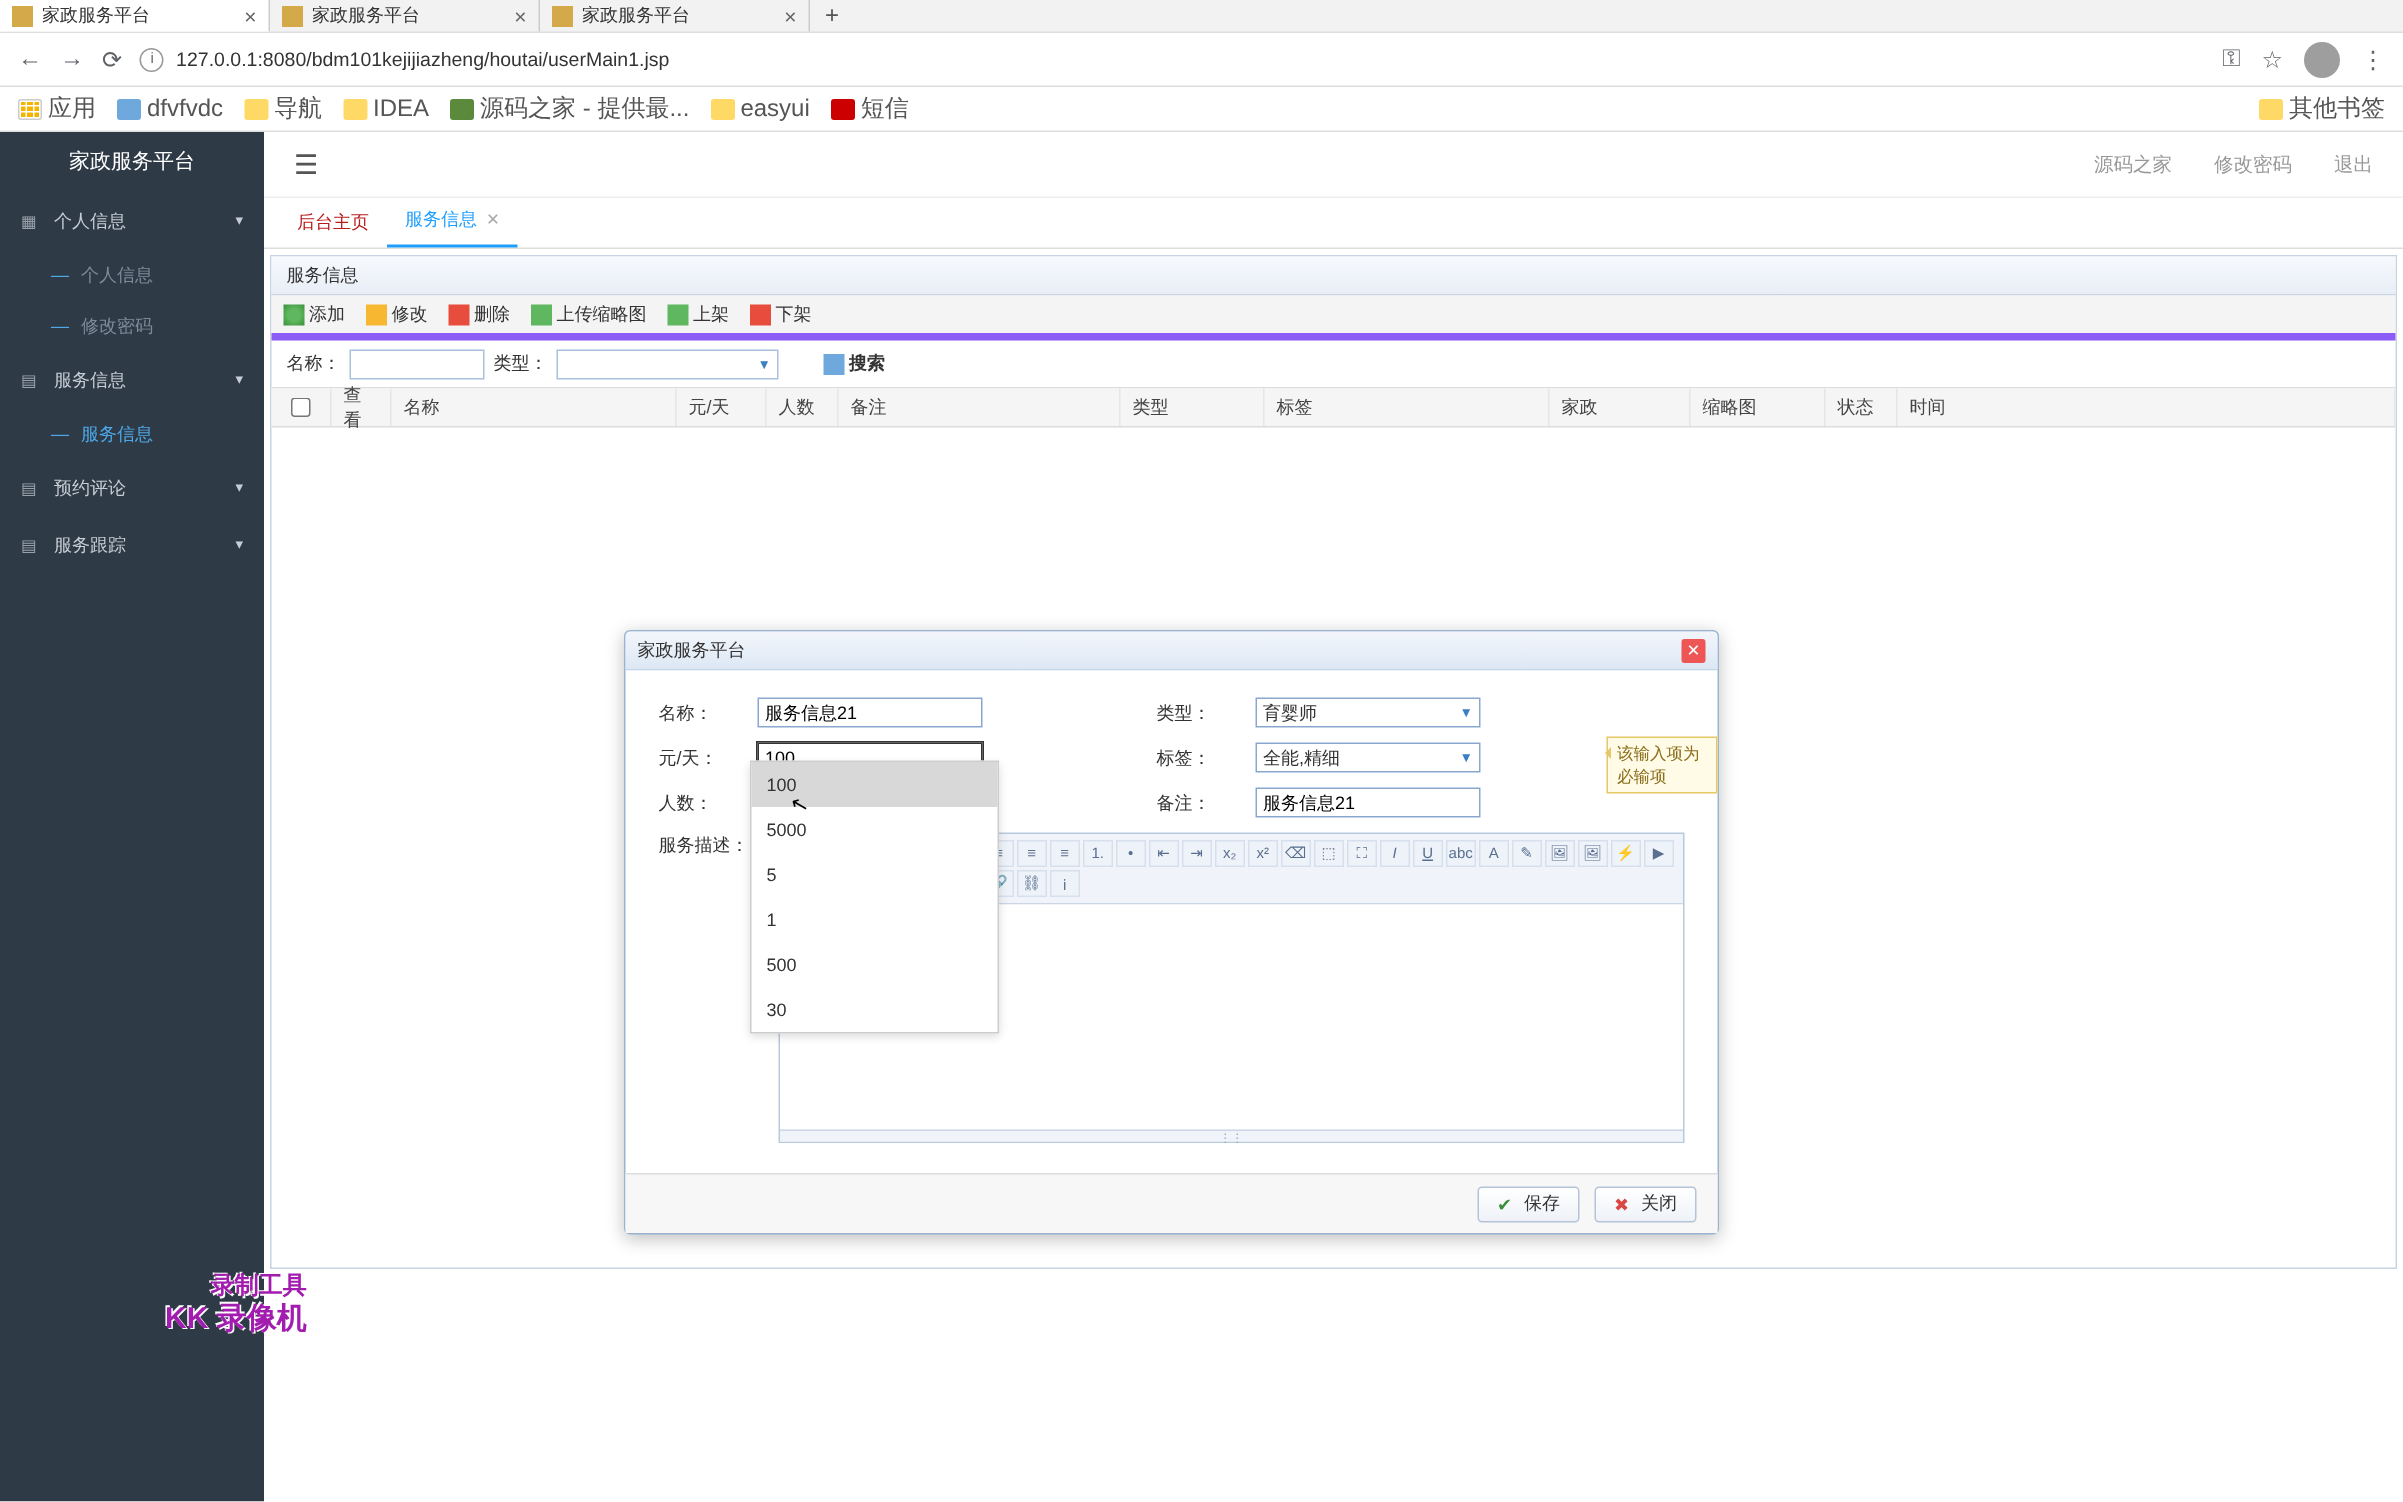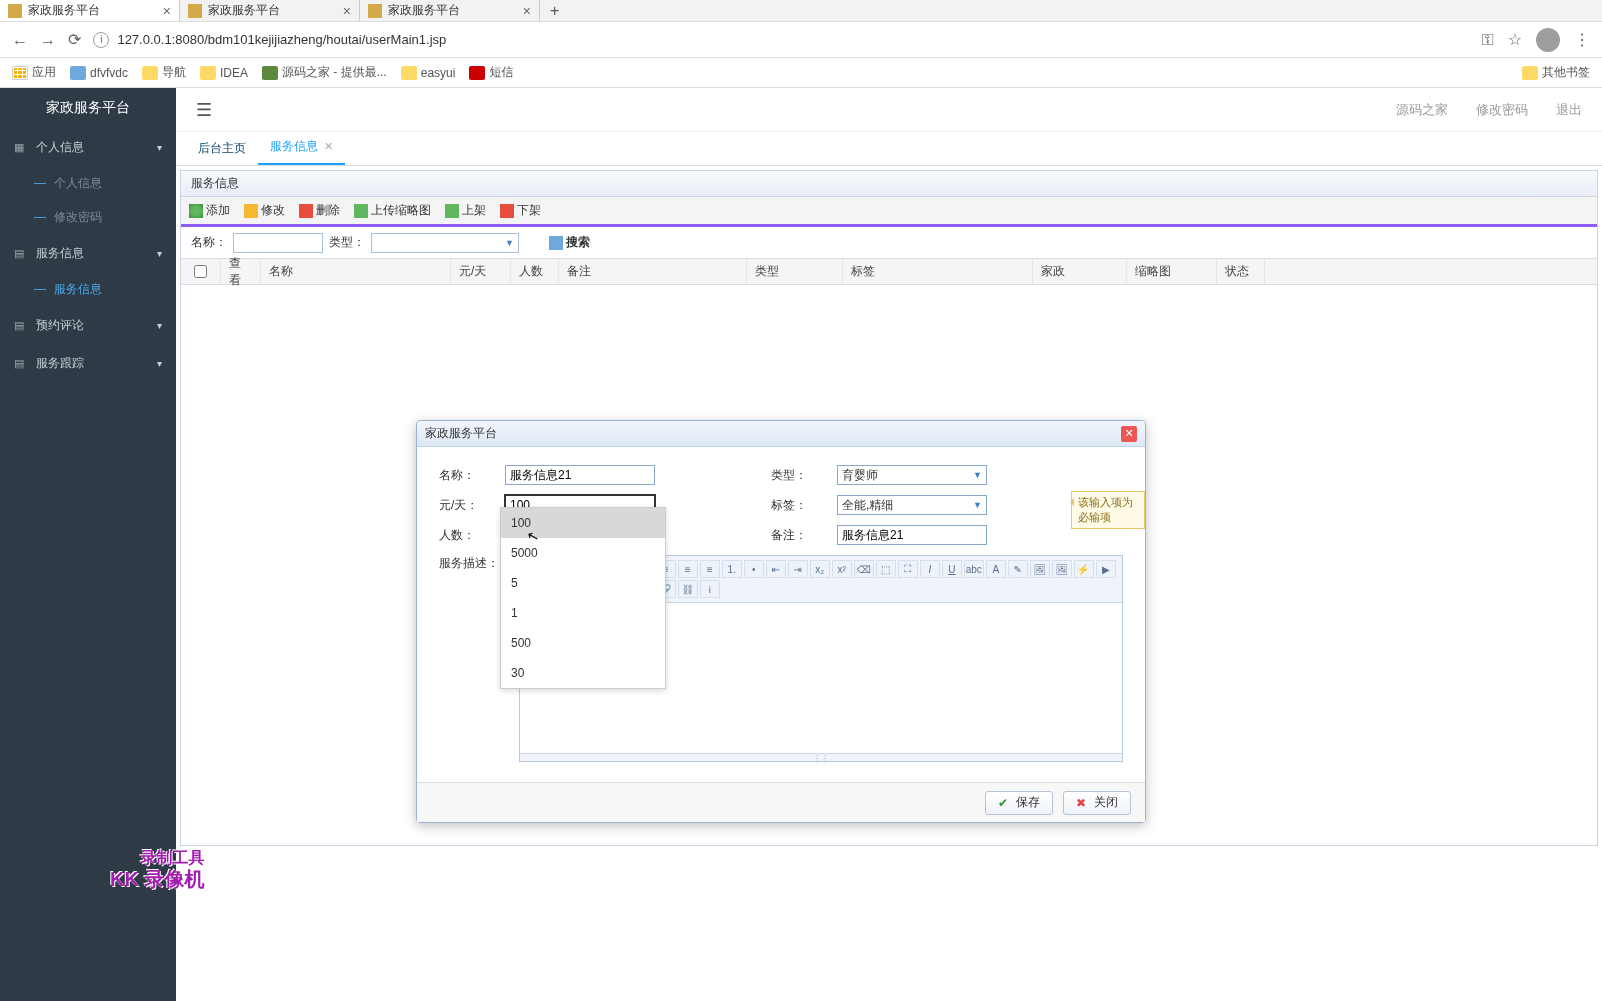--- a/index.html
+++ b/index.html
@@ -13,21 +13,21 @@
 .tab-close { color: #666; font-size: 14px; cursor: pointer; margin-left: auto; }
 .new-tab { padding: 0 10px; color: #555; font-size: 16px; display:flex; align-items:center; }
 
 .addr-bar { height: 36px; display: flex; align-items: center; padding: 0 12px; gap: 12px; border-bottom: 1px solid #ddd; }
 .nav-btn { color: #5f6368; font-size: 16px; cursor: pointer; }
 .url-box { flex: 1; display: flex; align-items: center; gap: 8px; font-size: 13px; color: #333; }
 .url-info { width: 16px; height: 16px; border: 1px solid #999; border-radius: 50%; display: flex; align-items:center; justify-content:center; font-size:10px; color:#666;}
 .addr-icons { display: flex; gap: 14px; align-items: center; color: #5f6368; font-size:16px; }
 .avatar-circle { width: 24px; height: 24px; border-radius: 50%; background: #9e9e9e; }
 
-.bookmarks { height: 30px; display: flex; align-items: center; padding: 0 12px; gap: 14px; border-bottom: 1px solid #ddd; font-size: 12px; color: #555; }
+.bookmarks { height: 30px; display: flex; align-items: center; padding: 0 12px; gap: 14px; border-bottom: 1px solid #ddd; font-size: 16px; color: #555; }
 .bm-item { display: flex; align-items: center; gap: 4px; }
 .bm-icon { width: 16px; height: 14px; background: #ffd966; border-radius:2px; display:inline-block; }
 .bm-icon.green { background:#5b8a3c; }
 .bm-icon.blue { background:#6fa8dc;}
 .bm-icon.red { background:#cc0000;}
 .bm-icon.apps { background:#fff; border:1px solid #ccc; display:grid; grid-template-columns:repeat(3,1fr); grid-template-rows:repeat(3,1fr); gap:1px; padding:1px;}
 .bm-icon.apps span{background:#f4b400;}
 .bm-spacer { flex:1; }
 
 
@@ -40,27 +40,27 @@
 .side-item { height: 34px; display:flex; align-items:center; padding-left:34px; color:#7f8a99; cursor:pointer; gap:8px;}
 .side-item .dash { color:#4fa8e8; }
 .side-item.active { color:#4fa8e8; }
 
 .main { flex:1; display:flex; flex-direction:column; }
 .topbar { height:44px; display:flex; align-items:center; padding:0 20px; border-bottom:1px solid #eee;}
 .hamburger { font-size:18px; color:#555; cursor:pointer;}
 .top-links { margin-left:auto; display:flex; gap:28px; color:#999; font-size:13px;}
 
 .tabs { height:34px; display:flex; align-items:flex-end; padding:0 10px; border-bottom:1px solid #ddd;}
-.tab { padding:8px 12px; font-size:12px; color:#0c4a6e; cursor:pointer; display:flex; gap:6px; align-items:center;}
+.tab { padding:8px 12px; font-size:12px; color:#b91c1c; cursor:pointer; display:flex; gap:6px; align-items:center;}
 .tab.active { color:#1e9fff; border-bottom:2px solid #1e9fff;}
 .tab-x { color:#aaa; font-size:11px;}
 
 .panel { margin:4px; border:1px solid #c9d4e2; }
 .panel-head { background:linear-gradient(#f7f9fc,#e8eef7); height:26px; display:flex; align-items:center; padding:0 10px; font-size:12px; border-bottom:1px solid #c9d4e2;}
-.toolbar { height:30px; display:flex; align-items:center; padding:0 8px; gap:14px; background:#f4f4f4; border-bottom:3px solid #8b5cf6; font-size:12px;}
+.toolbar { height:30px; display:flex; align-items:center; padding:0 8px; gap:14px; background:#f4f4f4; border-bottom:5px solid #8b5cf6; font-size:12px;}
 .tb-btn { display:flex; align-items:center; gap:3px; cursor:pointer; color:#333;}
 .tb-icon { width:14px; height:14px; display:inline-block;}
 .ic-add{background:radial-gradient(#5fb85f 40%,#3a8f3a);} 
 .ic-edit{background:#f7b731;}
 .ic-del{background:#e74c3c;}
 .ic-up{background:#5fb85f;}
 .ic-on{background:#5fb85f;}
 .ic-off{background:#e74c3c;}
 .ic-search{background:#6fa8dc;}
 
@@ -313,20 +313,21 @@
         <div class="col-view">查看</div>
         <div class="col-name">名称</div>
         <div class="col-price">元/天</div>
         <div class="col-people">人数</div>
         <div class="col-remark">备注</div>
         <div class="col-type">类型</div>
         <div class="col-tag">标签</div>
         <div class="col-home">家政</div>
         <div class="col-thumb">缩略图</div>
         <div class="col-status">状态</div>
+        <div class="col-time">时间</div>
       </div>
       <div style="height:560px"></div>
     </div>
   </div>
 </div>
 
 <div class="dialog">
   <div class="dlg-title">
     <span>家政服务平台</span>
     <span class="dlg-close">✕</span>

